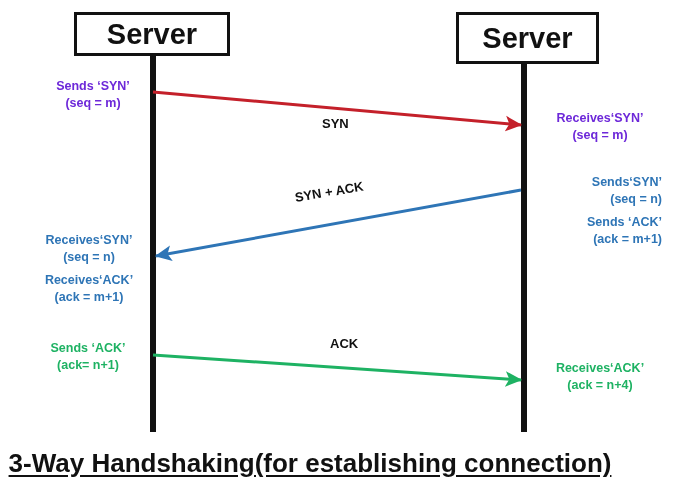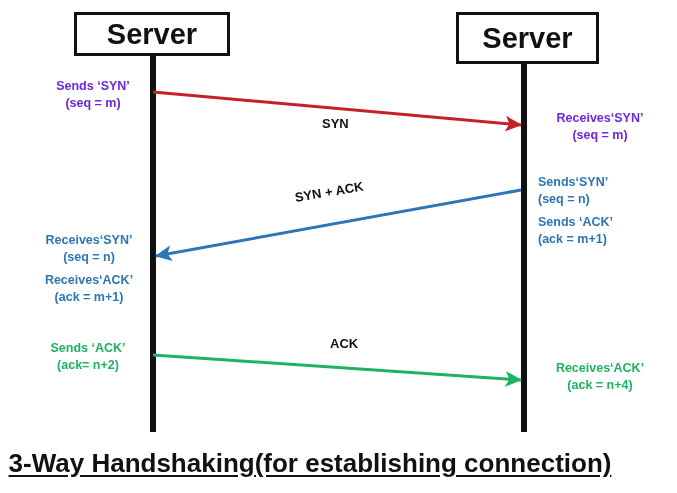--- a/index.html
+++ b/index.html
@@ -55,21 +55,21 @@
 
   .c-red   { color: #6d28d9; }
   .c-blue  { color: #2e75b6; }
   .c-green { color: #1eb263; }
 
   
   #note-client-sends-syn   { left: 34px;  top: 78px;  text-align: center; width: 118px; }
   #note-server-recv-syn    { left: 538px; top: 110px; text-align: center; width: 124px; }
 
   
-  #note-server-sends-synack{ left: 538px; top: 174px; text-align: left; width: 124px; }
+  #note-server-sends-synack{ left: 538px; top: 174px; text-align: right; width: 124px; }
   #note-client-recv-synack { left: 24px;  top: 232px; text-align: center; width: 130px; }
 
   
   #note-client-sends-ack   { left: 28px;  top: 340px; text-align: center; width: 120px; }
   #note-server-recv-ack    { left: 538px; top: 360px; text-align: center; width: 124px; }
 
   
   .arrow-caption {
     position: absolute;
     font-size: 13px;
@@ -151,21 +151,21 @@
 
   <div id="note-client-recv-synack" class="note c-blue">
     <span class="ln">Receives‘SYN’</span>
     <span class="ln">(seq = n)</span>
     <span class="ln" style="margin-top:6px;">Receives‘ACK’</span>
     <span class="ln">(ack = m+1)</span>
   </div>
 
   <div id="note-client-sends-ack" class="note c-green">
     <span class="ln">Sends ‘ACK’</span>
-    <span class="ln">(ack= n+2)</span>
+    <span class="ln">(ack= n+1)</span>
   </div>
 
   <div id="note-server-recv-ack" class="note c-green">
     <span class="ln">Receives‘ACK’</span>
     <span class="ln">(ack = n+4)</span>
   </div>
 
   <div id="caption-syn" class="arrow-caption">SYN</div>
   <div id="caption-synack" class="arrow-caption">SYN + ACK</div>
   <div id="caption-ack" class="arrow-caption">ACK</div>

